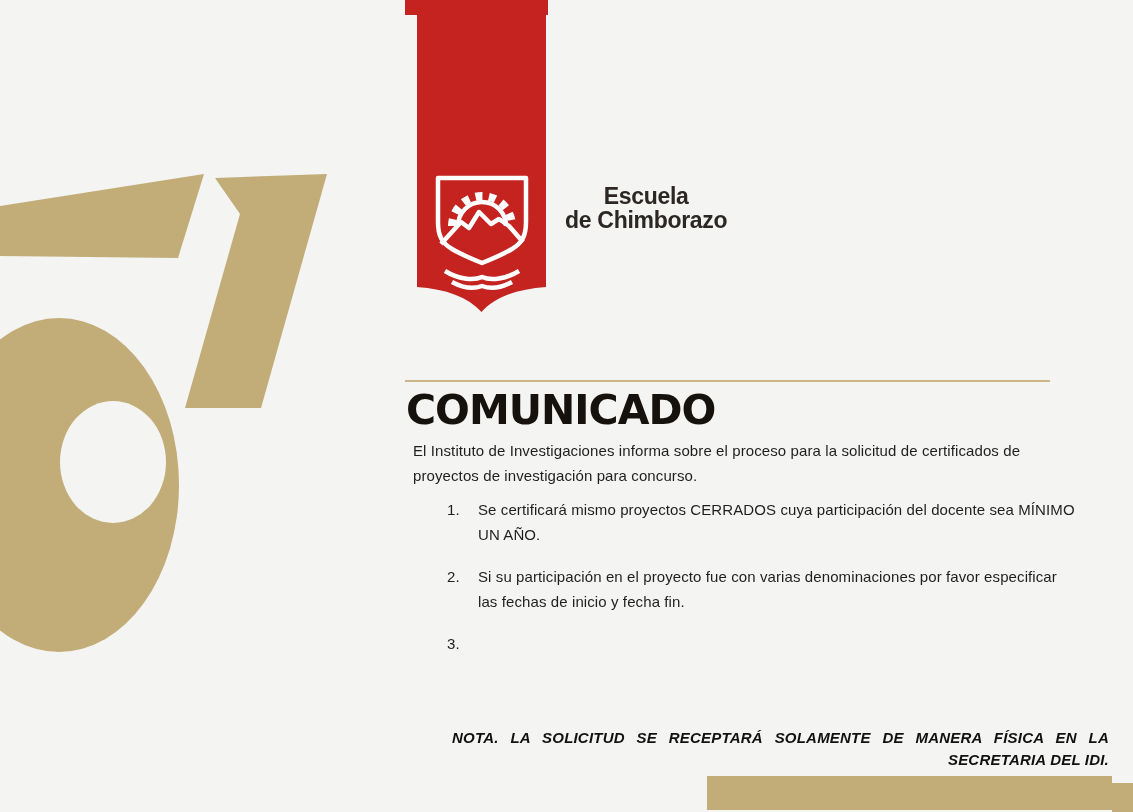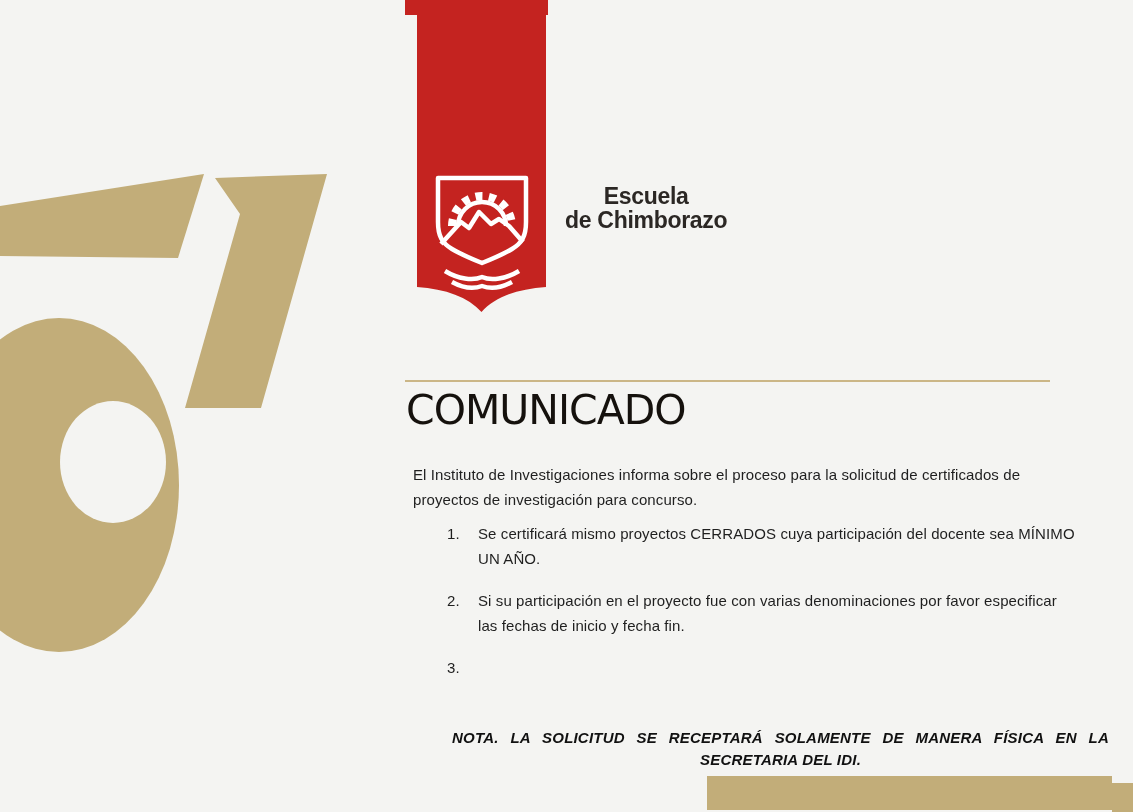--- a/index.html
+++ b/index.html
@@ -31,47 +31,46 @@
   
   #rule {
     left: 405px; top: 380px; width: 645px; height: 2px;
     background: #CBB687; z-index: 2;
   }
 
   
   #heading {
     left: 406px; top: 390px; z-index: 2;
     font-family: "DejaVu Sans", sans-serif;
-    font-size: 41px; font-weight: normal;
+    font-size: 41px; font-weight: bold;
     letter-spacing: -1px; color: #15110D;
     line-height: 1;
     white-space: nowrap;
   }
 
   
   .bodytext {
     font-size: 15px; line-height: 25px; color: #1F1F1F;
     letter-spacing: 0.1px;
-    margin-top: 24px;
   }
   .lines { white-space: pre-line; }
 
   #intro { left: 413px; top: 438px; width: 680px; z-index: 2; }
 
   #list { left: 447px; top: 497px; width: 660px; z-index: 2; }
   .list-item { display: flex; margin-bottom: 17px; }
   .list-number { width: 31px; flex: 0 0 31px; }
 
   #note {
     left: 413px; top: 727px; width: 657px; z-index: 2;
     font-size: 15px; font-weight: bold; font-style: italic;
     line-height: 22px; color: #111; letter-spacing: 0.2px; margin-left: 39px;
   }
   .note-line-justified { text-align: justify; text-align-last: justify; }
-  .note-line-left { text-align: center; }
+  .note-line-left { text-align: right; }
 
   
   #bottom-bar-main  { left: 707px;  top: 776px; width: 405px; height: 34px; background: #C2AD79; z-index: 1; }
   #bottom-bar-step  { left: 1112px; top: 783px; width: 21px;  height: 29px; background: #C2AD79; z-index: 1; }
 </style>
 </head>
 <body>
 
 <svg id="watermark-svg" class="abs" viewBox="0 0 1133 812" xmlns="http://www.w3.org/2000/svg" aria-hidden="true">
   <g fill="#C2AD79">

